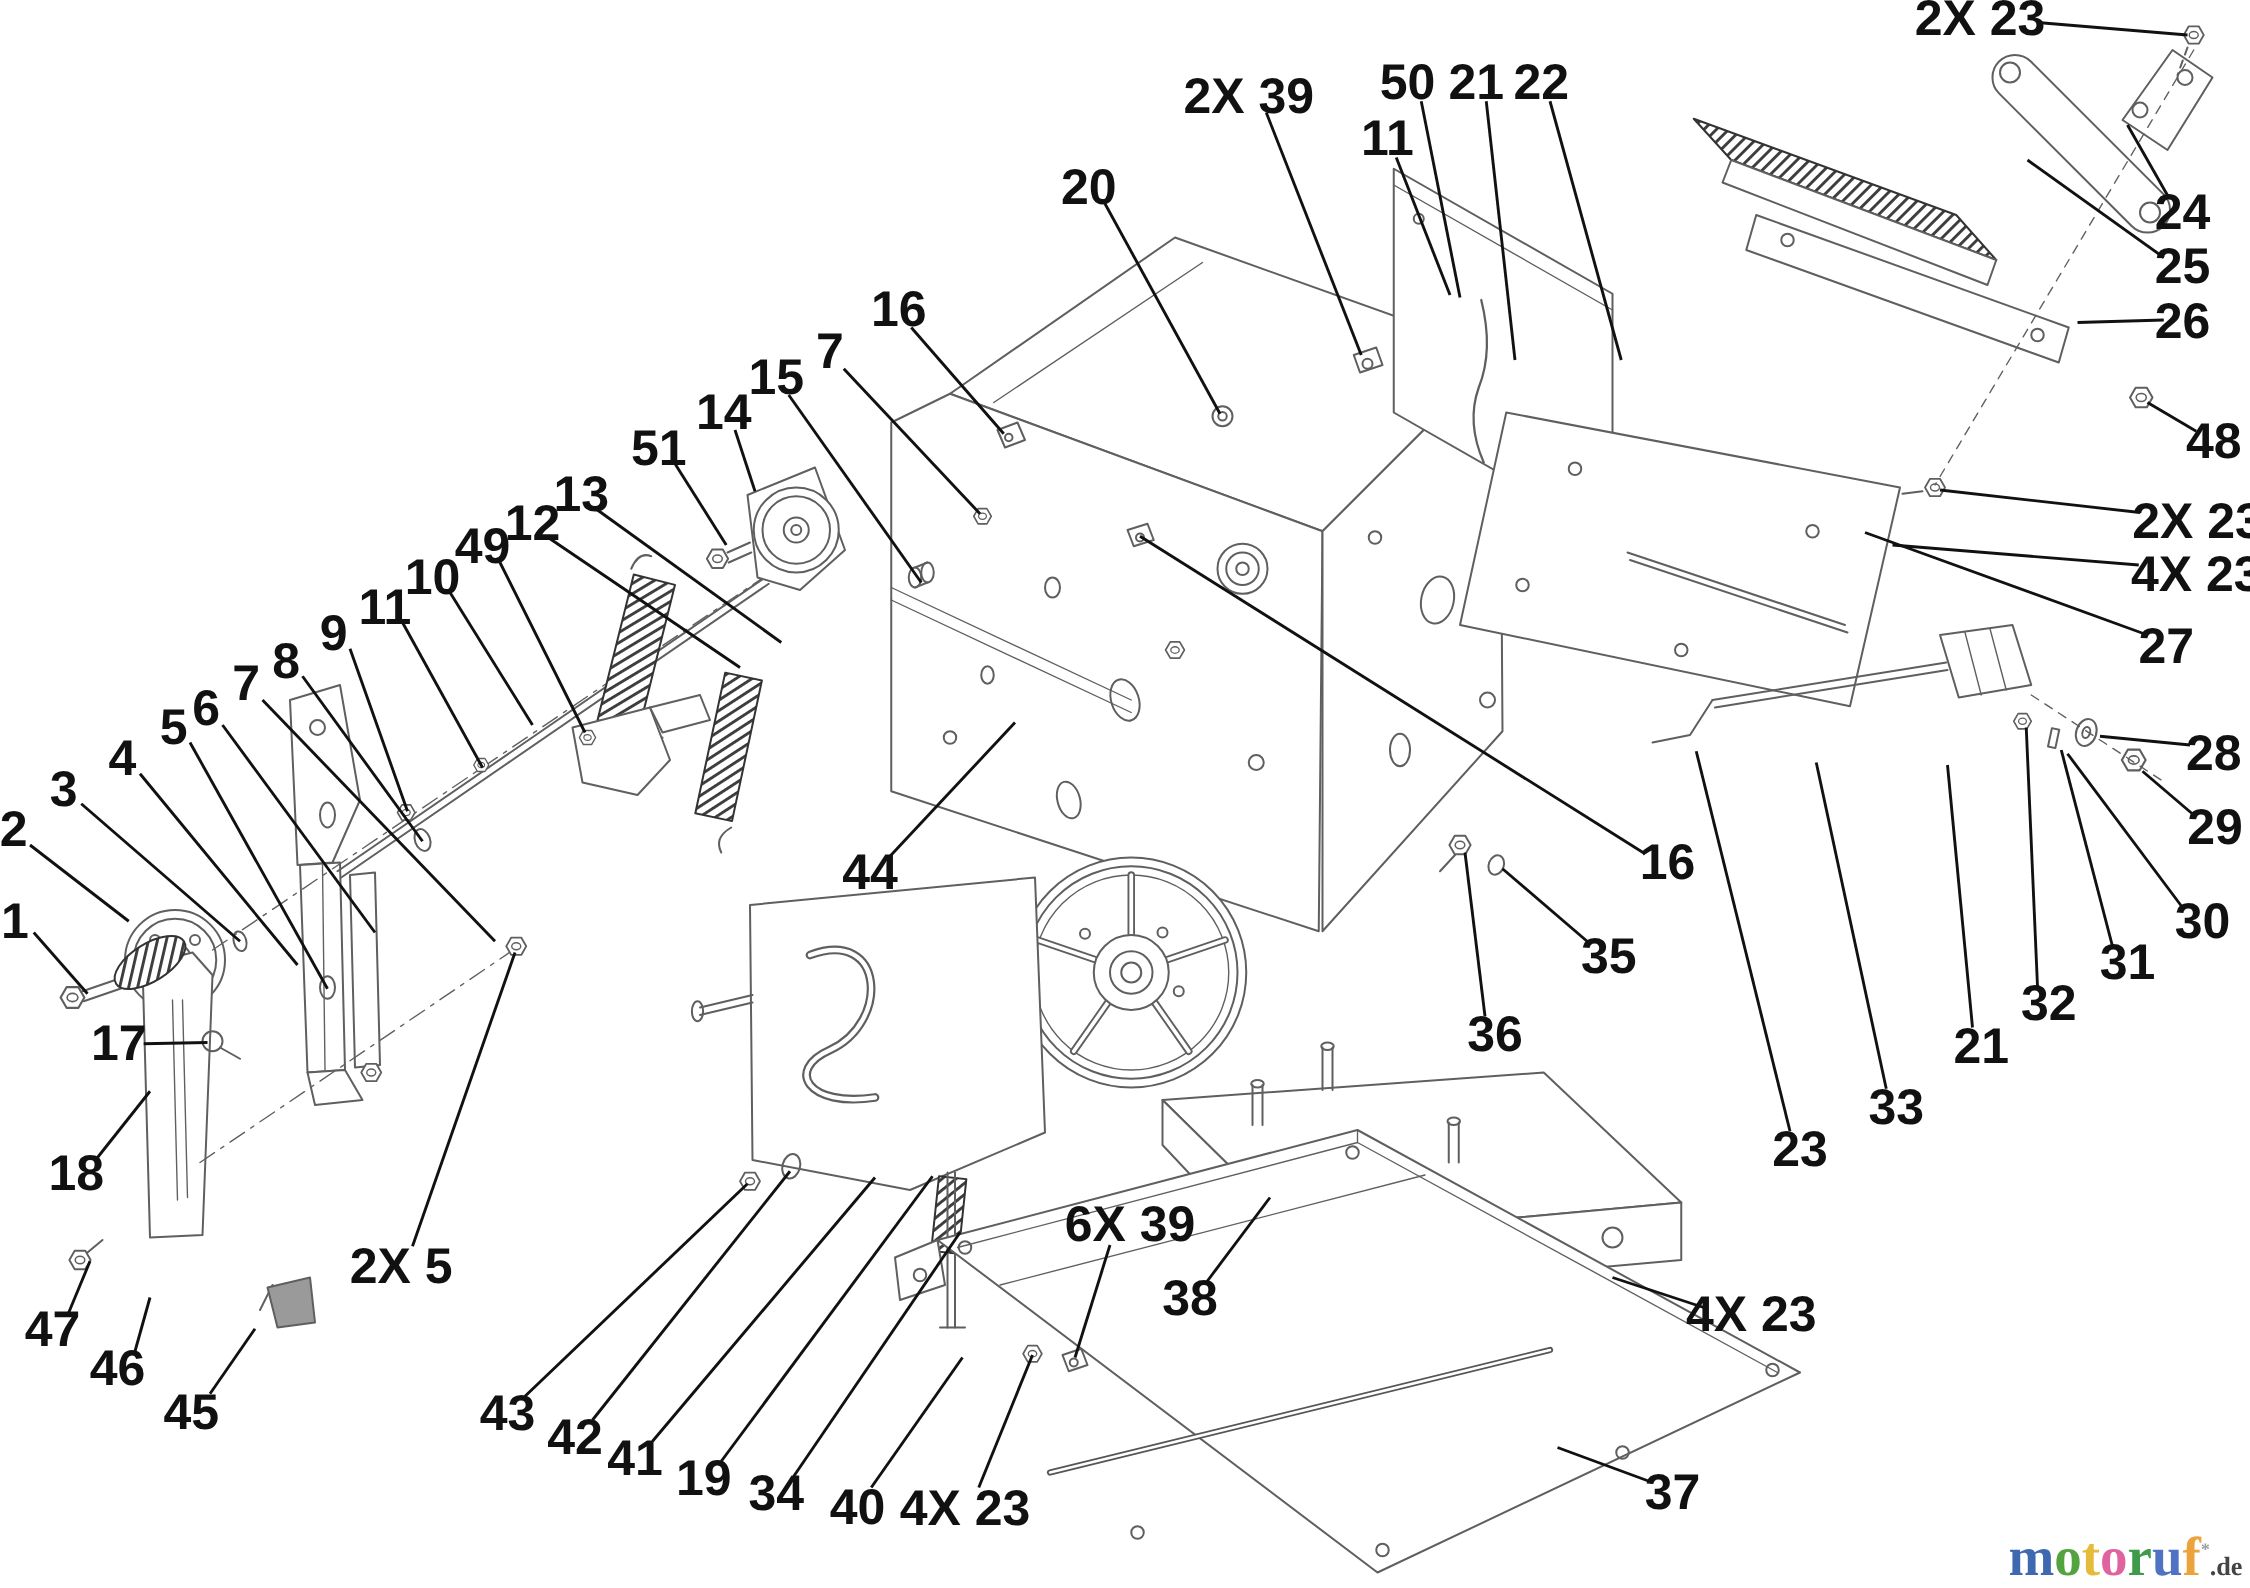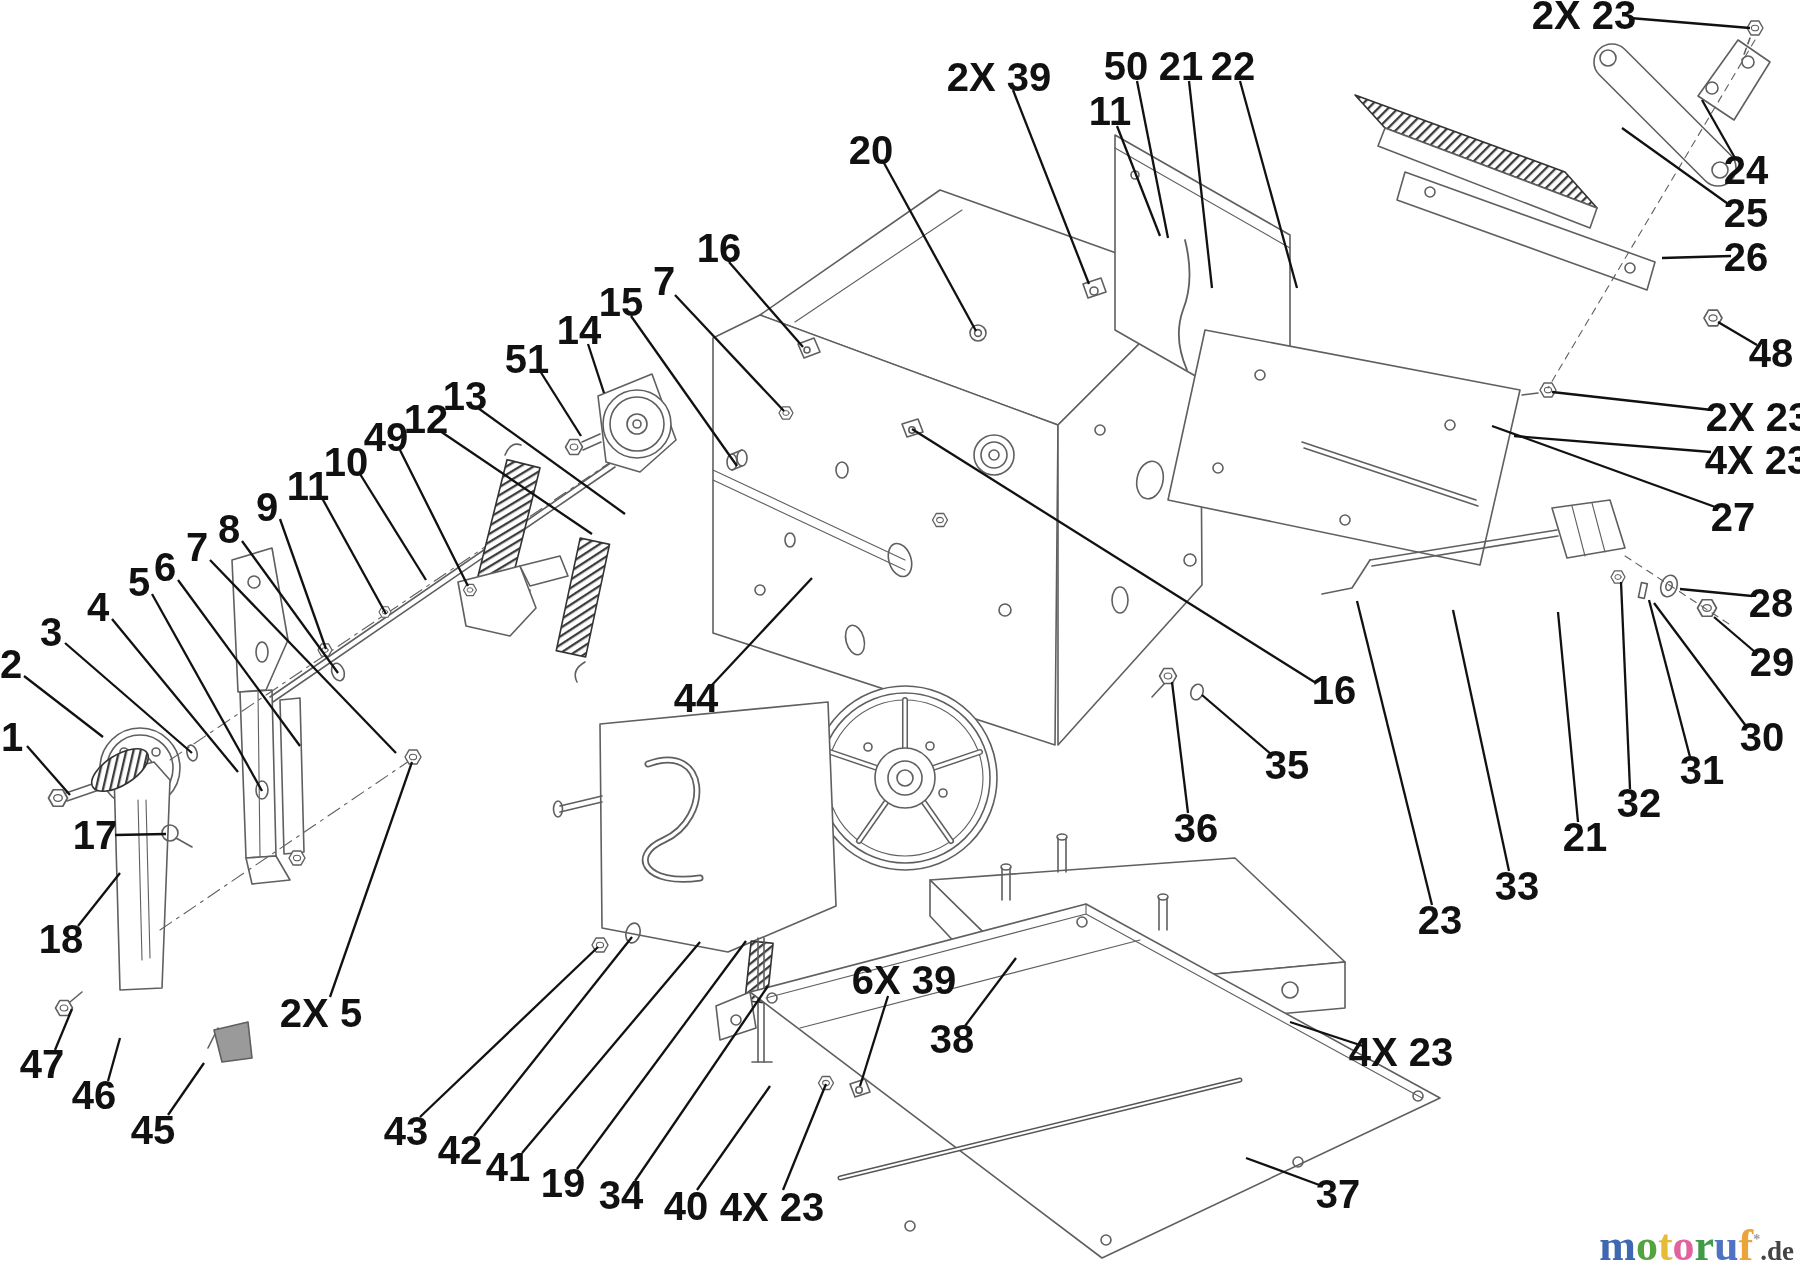--- a/index.html
+++ b/index.html
@@ -3,21 +3,21 @@
 <meta charset="utf-8">
 <style>
   html,body{margin:0;padding:0;background:#fff;}
   #stage{position:relative;width:1800px;height:1270px;background:#fff;overflow:hidden;
          font-family:"Liberation Sans",sans-serif;}
   #art{position:absolute;left:0;top:0;width:1800px;height:1270px;}
   .callout-text{font:700 40px "Liberation Sans",sans-serif;fill:#111;}
   #watermark{position:absolute;right:6px;bottom:2px;font-family:"Liberation Serif",serif;
              font-weight:700;font-size:44px;line-height:1;white-space:nowrap;user-select:none;}
   #watermark .tm{font-size:14px;vertical-align:super;}
-  #watermark .suffix{font-size:27px;font-weight:700;}
+  #watermark .suffix{font-size:21px;font-weight:700;}
 </style>
 </head>
 <body>
 
 <div id="stage">
 <svg id="art" viewBox="0 0 1800 1270">
   <defs>
     <pattern id="hatch" patternUnits="userSpaceOnUse" width="7" height="7" patternTransform="rotate(45)">
       <rect width="7" height="7" fill="#ffffff"></rect>
       <line x1="1" y1="0" x2="1" y2="7" stroke="#3c3c3c" stroke-width="2.6"></line>

